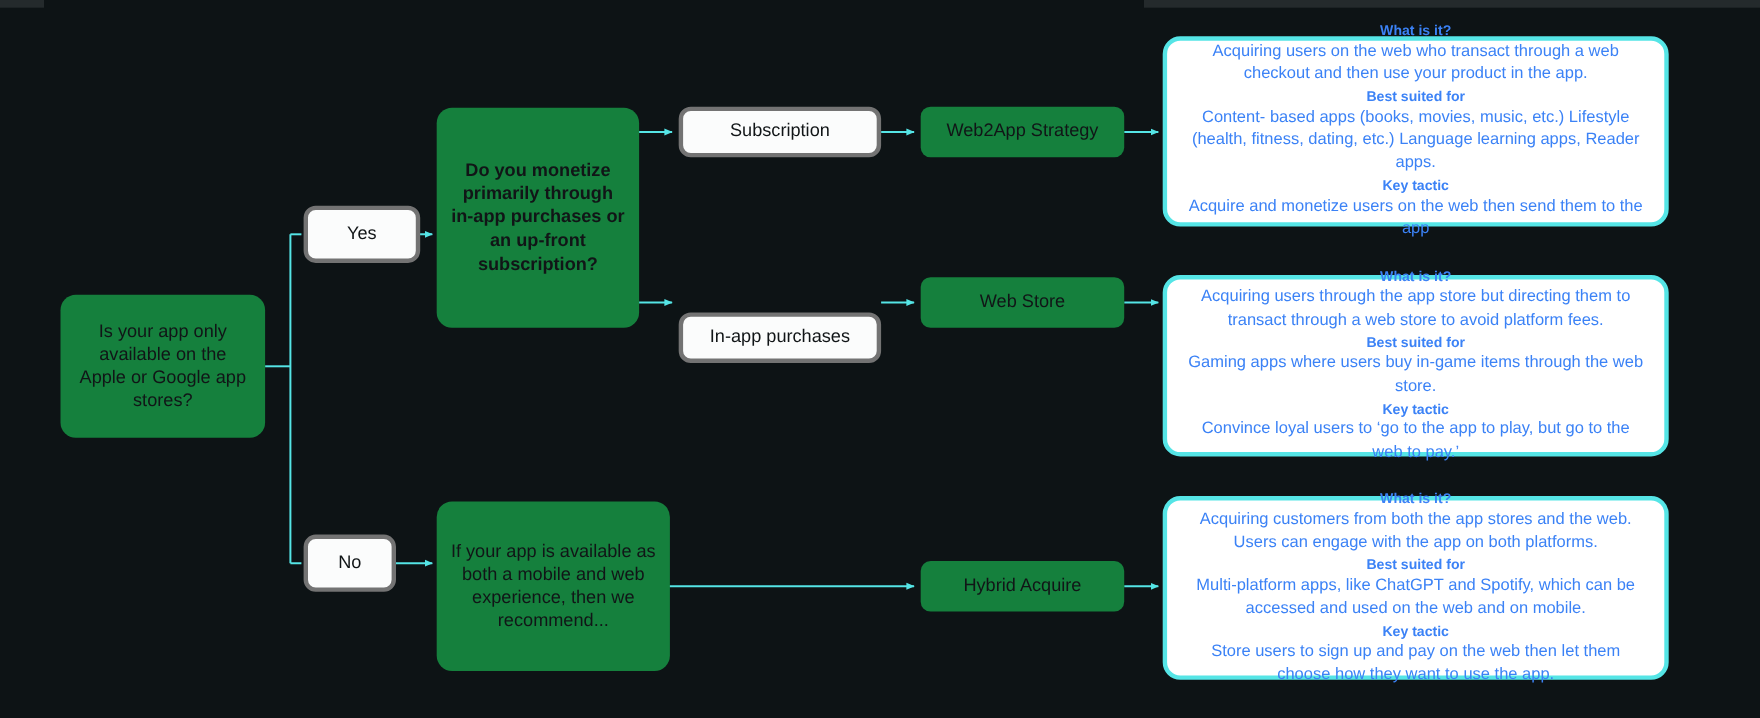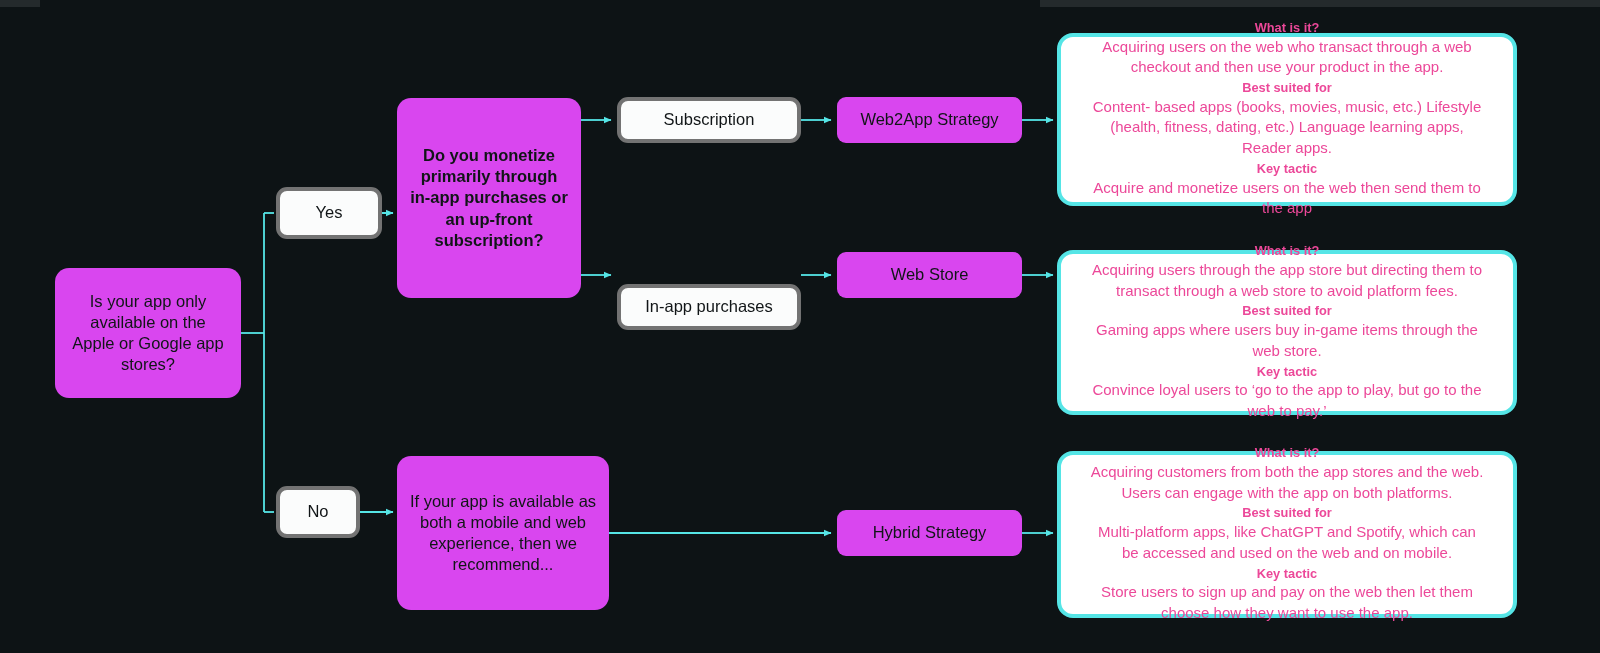--- a/index.html
+++ b/index.html
@@ -45,47 +45,47 @@
     display: flex;
     align-items: center;
     justify-content: center;
     text-align: center;
     color: #111517;
     line-height: 1.28;
   }
 
   
   .node-cyan {
-    background: #d946ef;
+    background: #15803d;
     border-radius: 14px;
     font-size: 16.5px;
   }
   .node-cyan.small { border-radius: 9px; }
 
   
   .node-white {
     background: #fbfcfc;
     border: 4px solid #737373;
     border-radius: 11px;
     font-size: 16.5px;
   }
 
   
   .card {
     position: absolute;
     background: #ffffff;
     border: 4px solid #55e5e6;
     border-radius: 16px;
-    color: #ec4899;
+    color: #3b82f6;
     display: flex;
     flex-direction: column;
     align-items: center;
     justify-content: center;
     text-align: center;
-    padding: 8px 28px;
+    padding: 8px 18px;
   }
   .card .card-head {
     font-weight: bold;
     font-size: 12.8px;
     line-height: 1.38;
   }
   .card .card-body {
     font-size: 15px;
     line-height: 1.38;
     margin-bottom: 1px;
@@ -168,21 +168,21 @@
 
   <div class="node node-cyan small" style="left:837px; top:97px; width:185px; height:46px;">
     <span class="node-text">Web2App Strategy</span>
   </div>
 
   <div class="node node-cyan small" style="left:837px; top:252px; width:185px; height:46px;">
     <span class="node-text">Web Store</span>
   </div>
 
   <div class="node node-cyan small" style="left:837px; top:510px; width:185px; height:46px;">
-    <span class="node-text">Hybrid Strategy</span>
+    <span class="node-text">Hybrid Acquire</span>
   </div>
 
   <div class="card" style="left:1057px; top:33px; width:460px; height:173px;">
     <div class="card-head">What is it?</div>
     <div class="card-body">Acquiring users on the web who transact through a web checkout and then use your product in the app.</div>
     <div class="card-head">Best suited for</div>
     <div class="card-body">Content- based apps (books, movies, music, etc.) Lifestyle (health, fitness, dating, etc.) Language learning apps, Reader apps.</div>
     <div class="card-head">Key tactic</div>
     <div class="card-body">Acquire and monetize users on the web then send them to the app</div>
   </div>

